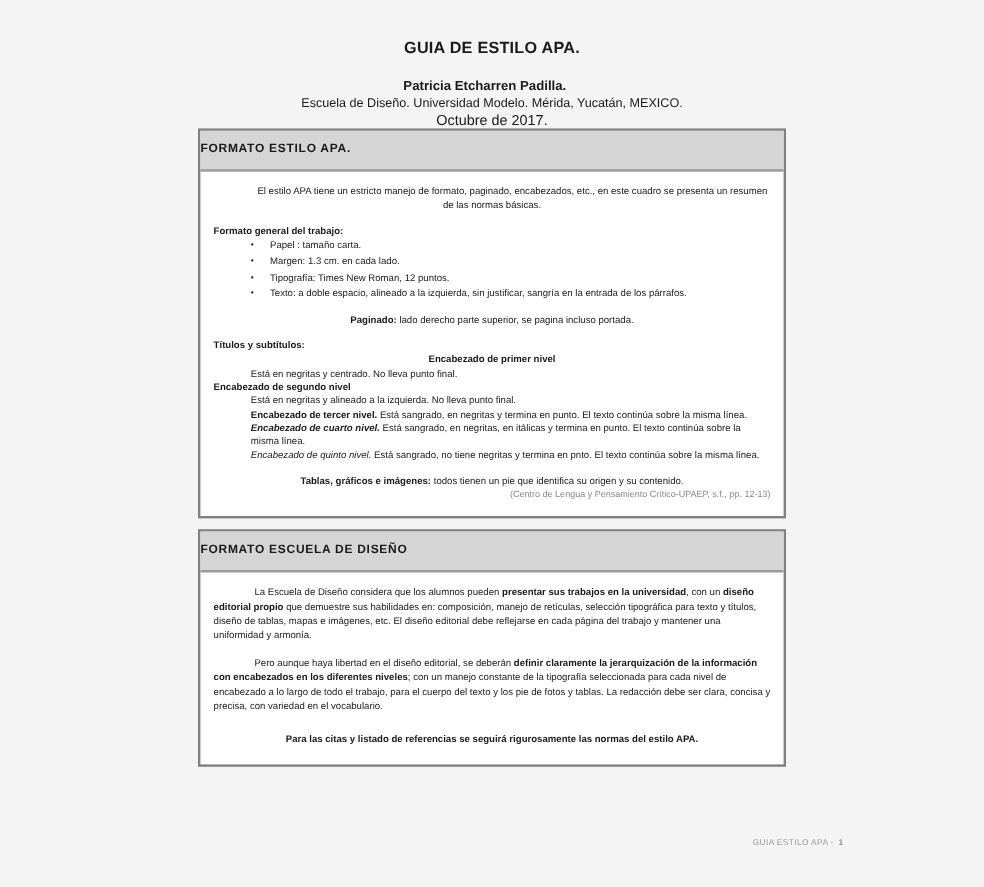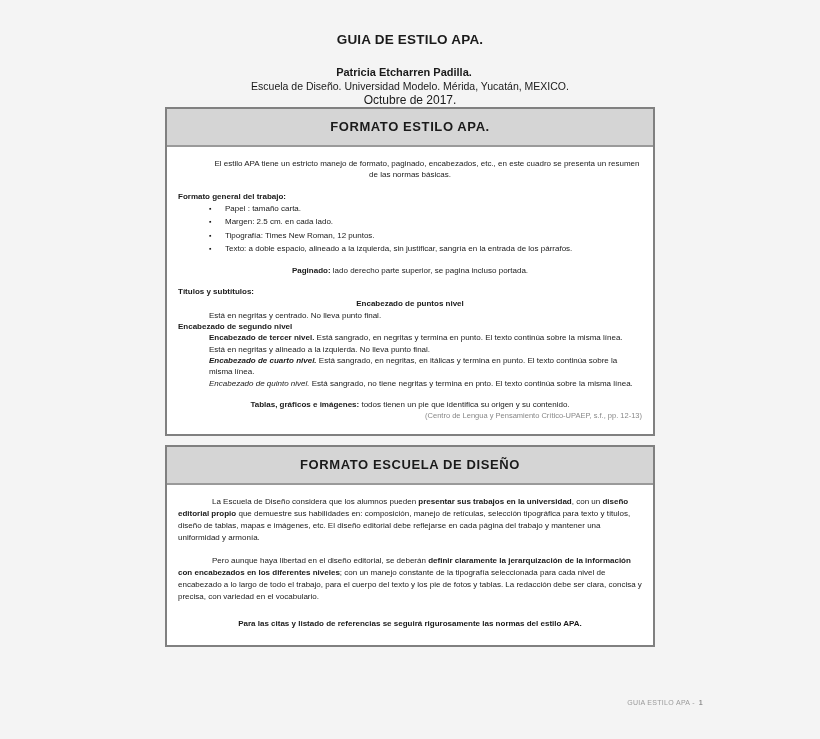--- a/index.html
+++ b/index.html
@@ -57,22 +57,22 @@
     border: 2px solid #808080;
     background: #ffffff;
     box-sizing: border-box;
   }
   .apa-table + .apa-table {
     margin-top: 9px;
   }
   .table-header {
     background: #d5d5d5;
     border-bottom: 2px solid #9a9a9a;
-    text-align: center;
-    font-size: 13px;
+    text-align: left;
+    font-size: 10px;
     font-weight: bold;
     letter-spacing: 0.6px;
     padding: 10px 0 11px 0;
   }
   .table-body {
     padding: 11px 11px 12px 11px;
     font-size: 8px;
     line-height: 1.42;
   }
 
@@ -189,47 +189,47 @@
         <p class="p p-indent">El estilo APA tiene un estricto manejo de formato, paginado, encabezados, etc., en este cuadro se presenta un resumen de las normas básicas.</p>
 
         <p class="section-label">Formato general del trabajo:</p>
         <ul class="bullets">
           <li>
             <span class="bullet-mark">▪</span>
             <span>Papel : tamaño carta.</span>
           </li>
           <li>
             <span class="bullet-mark">▪</span>
-            <span>Margen: 2.5 cm. en cada lado.</span>
+            <span>Margen: 1.3 cm. en cada lado.</span>
           </li>
           <li>
             <span class="bullet-mark">▪</span>
             <span>Tipografía: Times New Roman, 12 puntos.</span>
           </li>
           <li>
             <span class="bullet-mark">▪</span>
             <span>Texto: a doble espacio, alineado a la izquierda, sin justificar, sangría en la entrada de los párrafos.</span>
           </li>
         </ul>
 
         <p class="p">
           <span class="b">Paginado:</span><span> lado derecho parte superior, se pagina incluso portada.</span>
         </p>
 
         <p class="section-label">Títulos y subtítulos:</p>
 
-        <p class="lvl1">Encabezado de puntos nivel</p>
+        <p class="lvl1">Encabezado de primer nivel</p>
         <p class="lvl-desc-1">Está en negritas y centrado. No lleva punto final.</p>
 
         <p class="lvl2">Encabezado de segundo nivel</p>
+        <p class="lvl-indent">Está en negritas y alineado a la izquierda. No lleva punto final.</p>
+
         <p class="lvl-indent">
           <span class="b">Encabezado de tercer nivel.</span><span> Está sangrado, en negritas y termina en punto. El texto continúa sobre la misma línea.</span>
         </p>
-
-        <p class="lvl-indent">Está en negritas y alineado a la izquierda. No lleva punto final.</p>
 
         <p class="lvl-indent">
           <span class="bi">Encabezado de cuarto nivel.</span><span> Está sangrado, en negritas, en itálicas y termina en punto. El texto continúa sobre la misma línea.</span>
         </p>
 
         <p class="lvl-indent" style="margin-bottom:10px;">
           <span class="i">Encabezado de quinto nivel.</span><span> Está sangrado, no tiene negritas y termina en pnto. El texto continúa sobre la misma línea.</span>
         </p>
 
         <p class="p tight">

